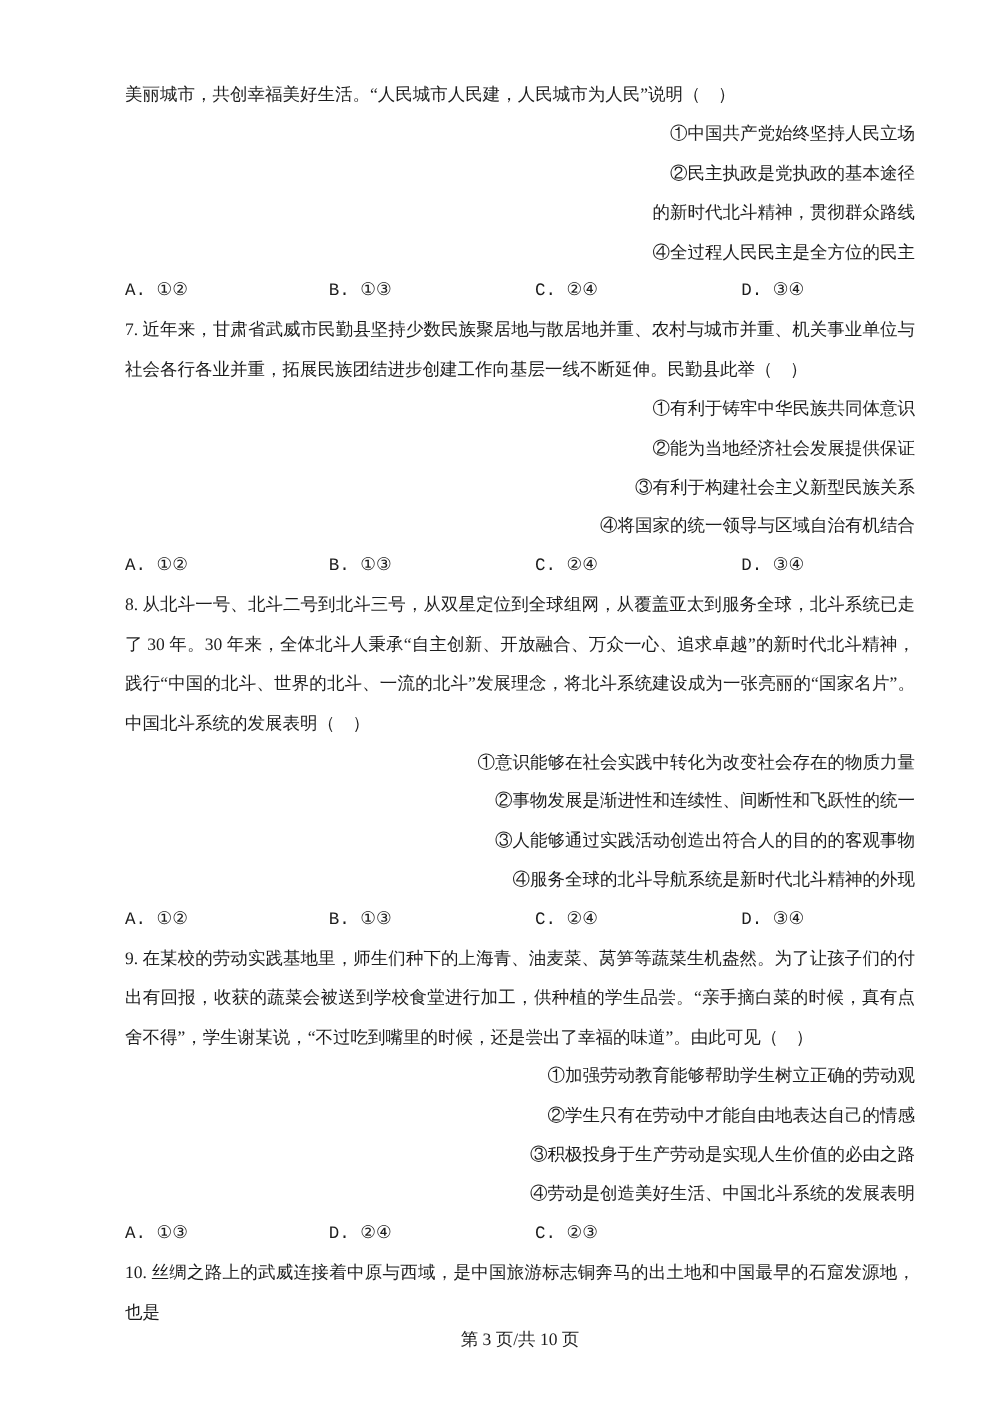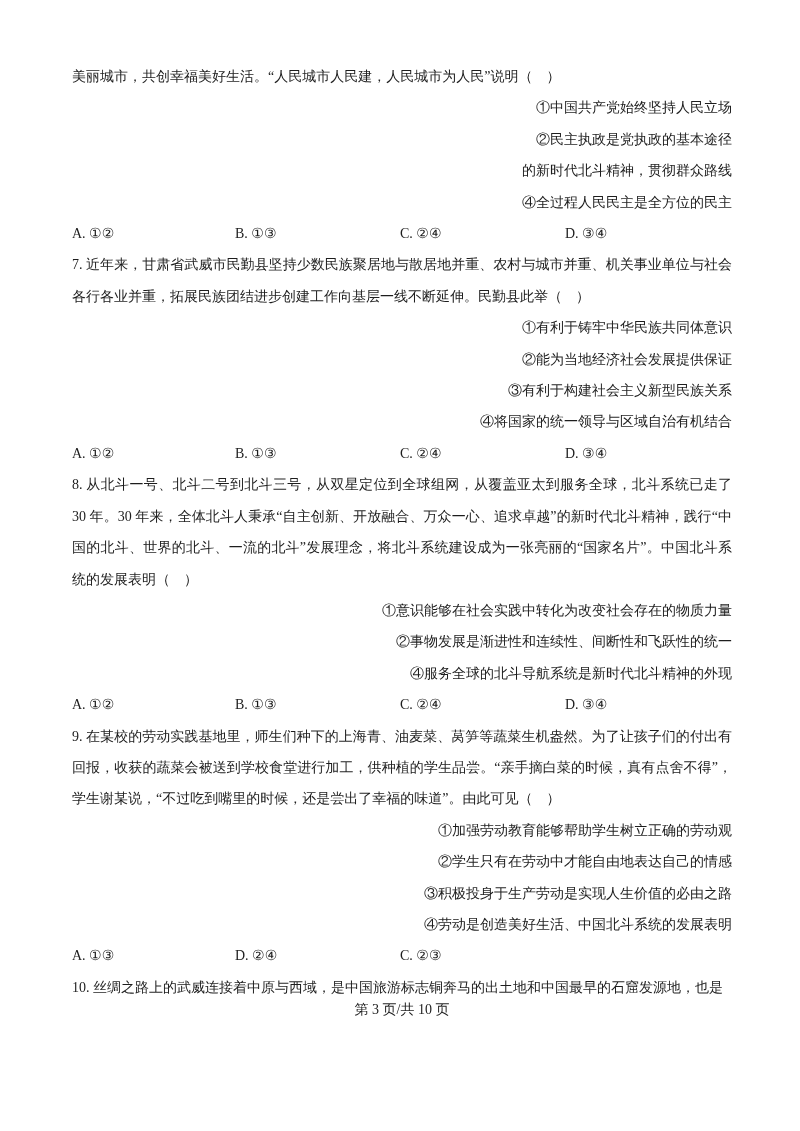--- a/index.html
+++ b/index.html
@@ -5,37 +5,37 @@
   * { margin: 0; padding: 0; box-sizing: border-box; }
   html, body { background: #ffffff; }
   body {
     width: 800px; height: 1131px;
     font-family: "Liberation Serif", "DejaVu Serif", serif;
     color: #1d1d1d;
     font-size: 14px;
   }
   .page {
     width: 800px; height: 1131px;
-    padding: 61px 68px 0 72px;
+    padding: 61px 68px 0 100px;
     overflow: hidden;
     background: #ffffff;
     position: relative;
   }
   .stem {
     line-height: 31.4px;
     text-align: justify;
     text-justify: inter-ideograph;
   }
   .stmt { line-height: 31.4px; text-align: right; }
   .options {
     display: grid;
     grid-template-columns: 163px 165px 165px 1fr;
     line-height: 31.4px;
   }
-  .opt { white-space: nowrap; }
+  .opt { white-space: nowrap; font-family: Liberation Mono, monospace; }
   .footer {
     line-height: 31.4px;
     margin-top: -9px;
     text-align: center;
   }
 </style>
 </head>
 <body>
 
 <div class="page">
@@ -65,20 +65,21 @@
       <span class="opt">B. ①③</span>
       <span class="opt">C. ②④</span>
       <span class="opt">D. ③④</span>
     </div>
   </section>
 
   <section class="question">
     <p class="stem">8. 从北斗一号、北斗二号到北斗三号，从双星定位到全球组网，从覆盖亚太到服务全球，北斗系统已走了 30 年。30 年来，全体北斗人秉承“自主创新、开放融合、万众一心、追求卓越”的新时代北斗精神，践行“中国的北斗、世界的北斗、一流的北斗”发展理念，将北斗系统建设成为一张亮丽的“国家名片”。中国北斗系统的发展表明（　）</p>
     <p class="stmt">①意识能够在社会实践中转化为改变社会存在的物质力量</p>
     <p class="stmt">②事物发展是渐进性和连续性、间断性和飞跃性的统一</p>
+    <p class="stmt">③人能够通过实践活动创造出符合人的目的的客观事物</p>
     <p class="stmt">④服务全球的北斗导航系统是新时代北斗精神的外现</p>
     <div class="options">
       <span class="opt">A. ①②</span>
       <span class="opt">B. ①③</span>
       <span class="opt">C. ②④</span>
       <span class="opt">D. ③④</span>
     </div>
   </section>
 
   <section class="question">

